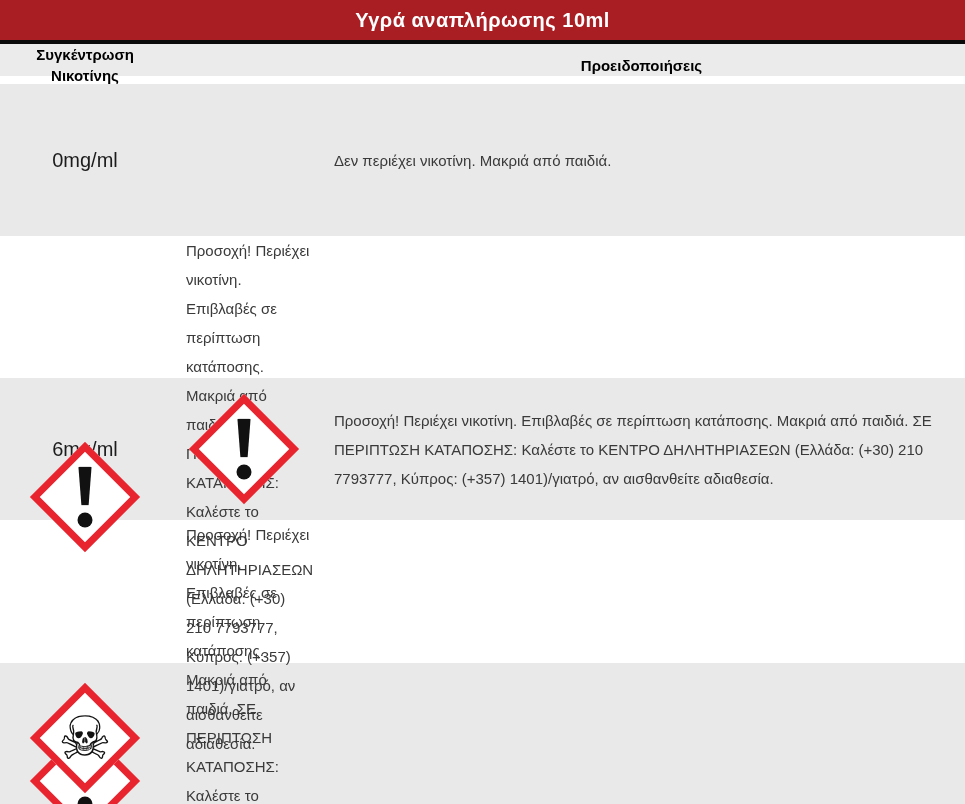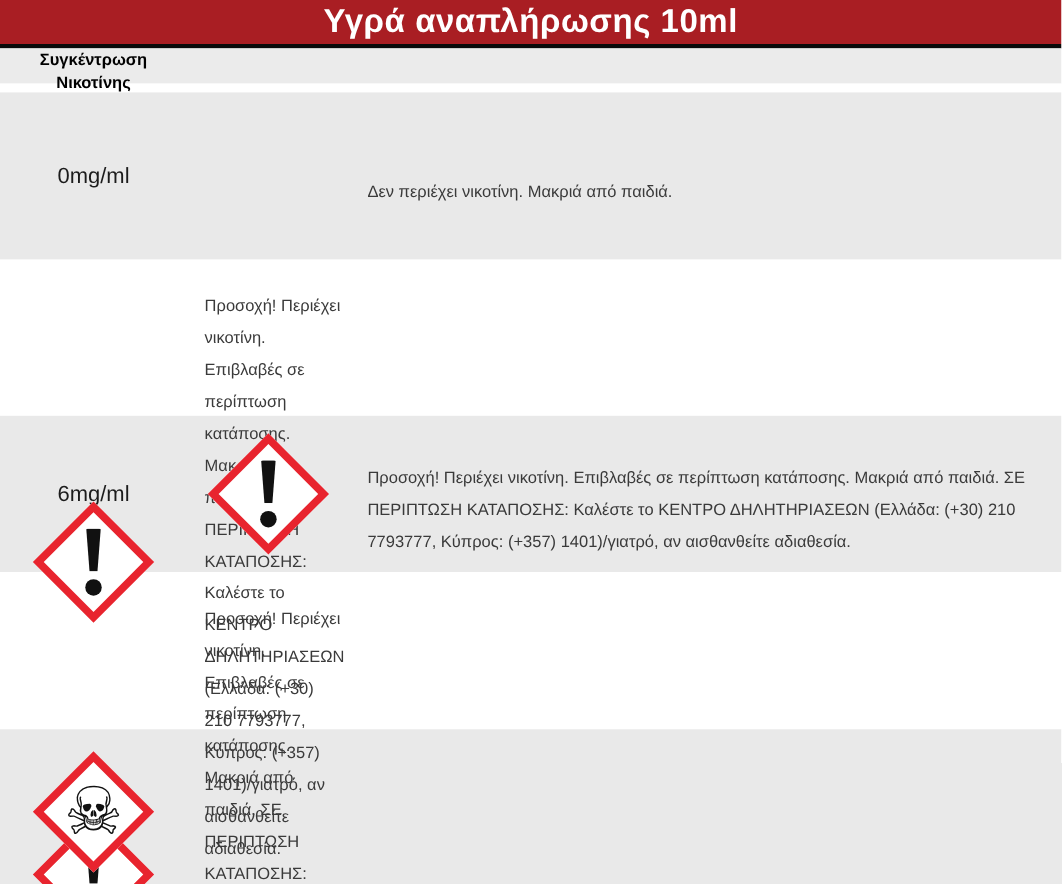--- a/index.html
+++ b/index.html
@@ -16,21 +16,21 @@
   body{
     font-family:"Liberation Sans","DejaVu Sans",sans-serif;
     background:#ffffff;
     width:965px;height:804px;overflow:hidden;
   }
   .banner{
     width:100%;height:40px;background:var(--banner-red);
     display:flex;align-items:center;justify-content:center;
   }
   .banner h1{
-    color:#ffffff;font-size:30px;font-weight:bold;letter-spacing:.5px;
+    color:#ffffff;font-size:20px;font-weight:bold;letter-spacing:.5px;
     font-family:"Liberation Sans","DejaVu Sans",sans-serif;
   }
   .black-bar{width:100%;height:4px;background:#0a0a0a;}
   .grid-row{
     display:grid;
     grid-template-columns:170px 148px 1fr;
     width:100%;
   }
   .header-row{
     background:var(--header-gray);
@@ -51,21 +51,20 @@
   .r4{height:143px;}
   .r5{height:149px;}
   .cell{display:flex;align-items:center;justify-content:center;height:100%;}
   .concentration-cell span{
     font-size:20px;color:var(--text-dark);
     font-family:"Liberation Sans","DejaVu Sans",sans-serif;
   }
   .warning-cell{
     justify-content:flex-start;
     padding:0 14px 0 16px;
-    margin-top:28px;
   }
   .warning-cell span{
     font-size:15px;color:var(--warning-text);line-height:29px;
     text-align:left;
   }
   
   .pictogram{
     position:relative;width:120px;height:120px;
     display:flex;align-items:center;justify-content:center;
   }
@@ -100,20 +99,21 @@
 <body>
 
 <div class="banner">
   <h1>Υγρά αναπλήρωσης 10ml</h1>
 </div>
 <div class="black-bar"></div>
 
 <div class="grid-row header-row">
   <div class="header-cell concentration">Συγκέντρωση Νικοτίνης</div>
   <div class="header-cell"></div>
+  <div class="header-cell">Προειδοποιήσεις</div>
 </div>
 
 <div class="gap"></div>
 
 <div class="grid-row row gray r1">
   <div class="cell concentration-cell">
     <span>0mg/ml</span>
   </div>
   <div class="cell"></div>
   <div class="cell warning-cell">

